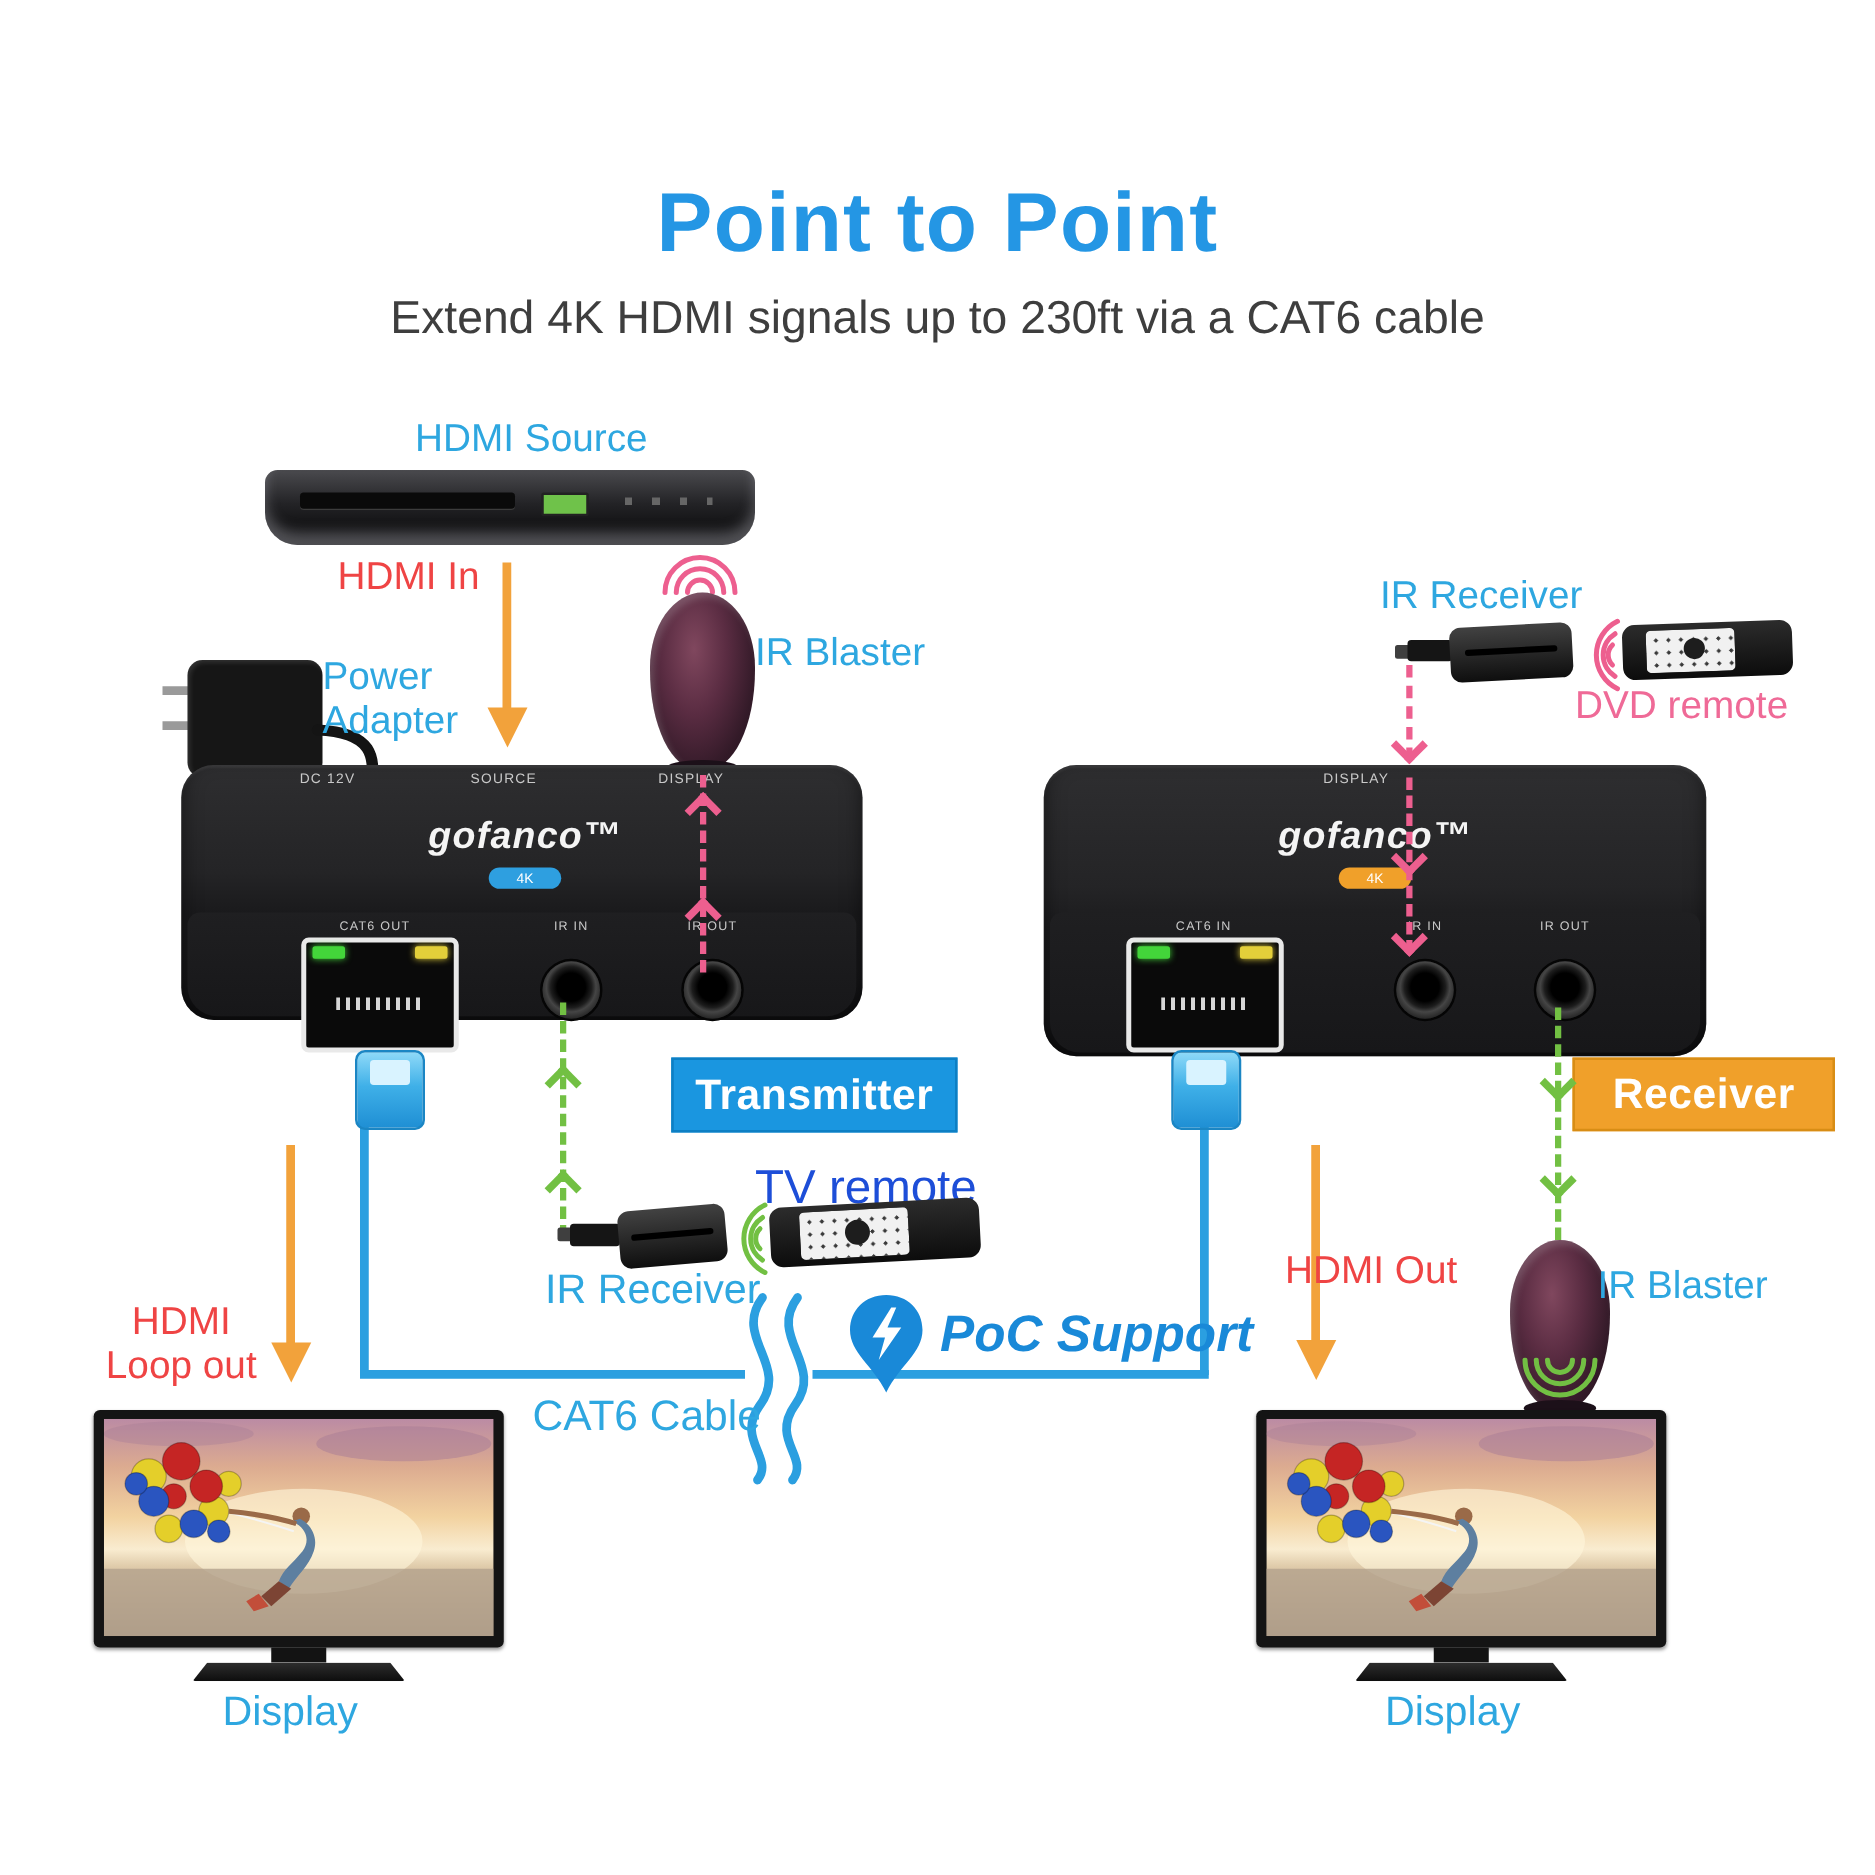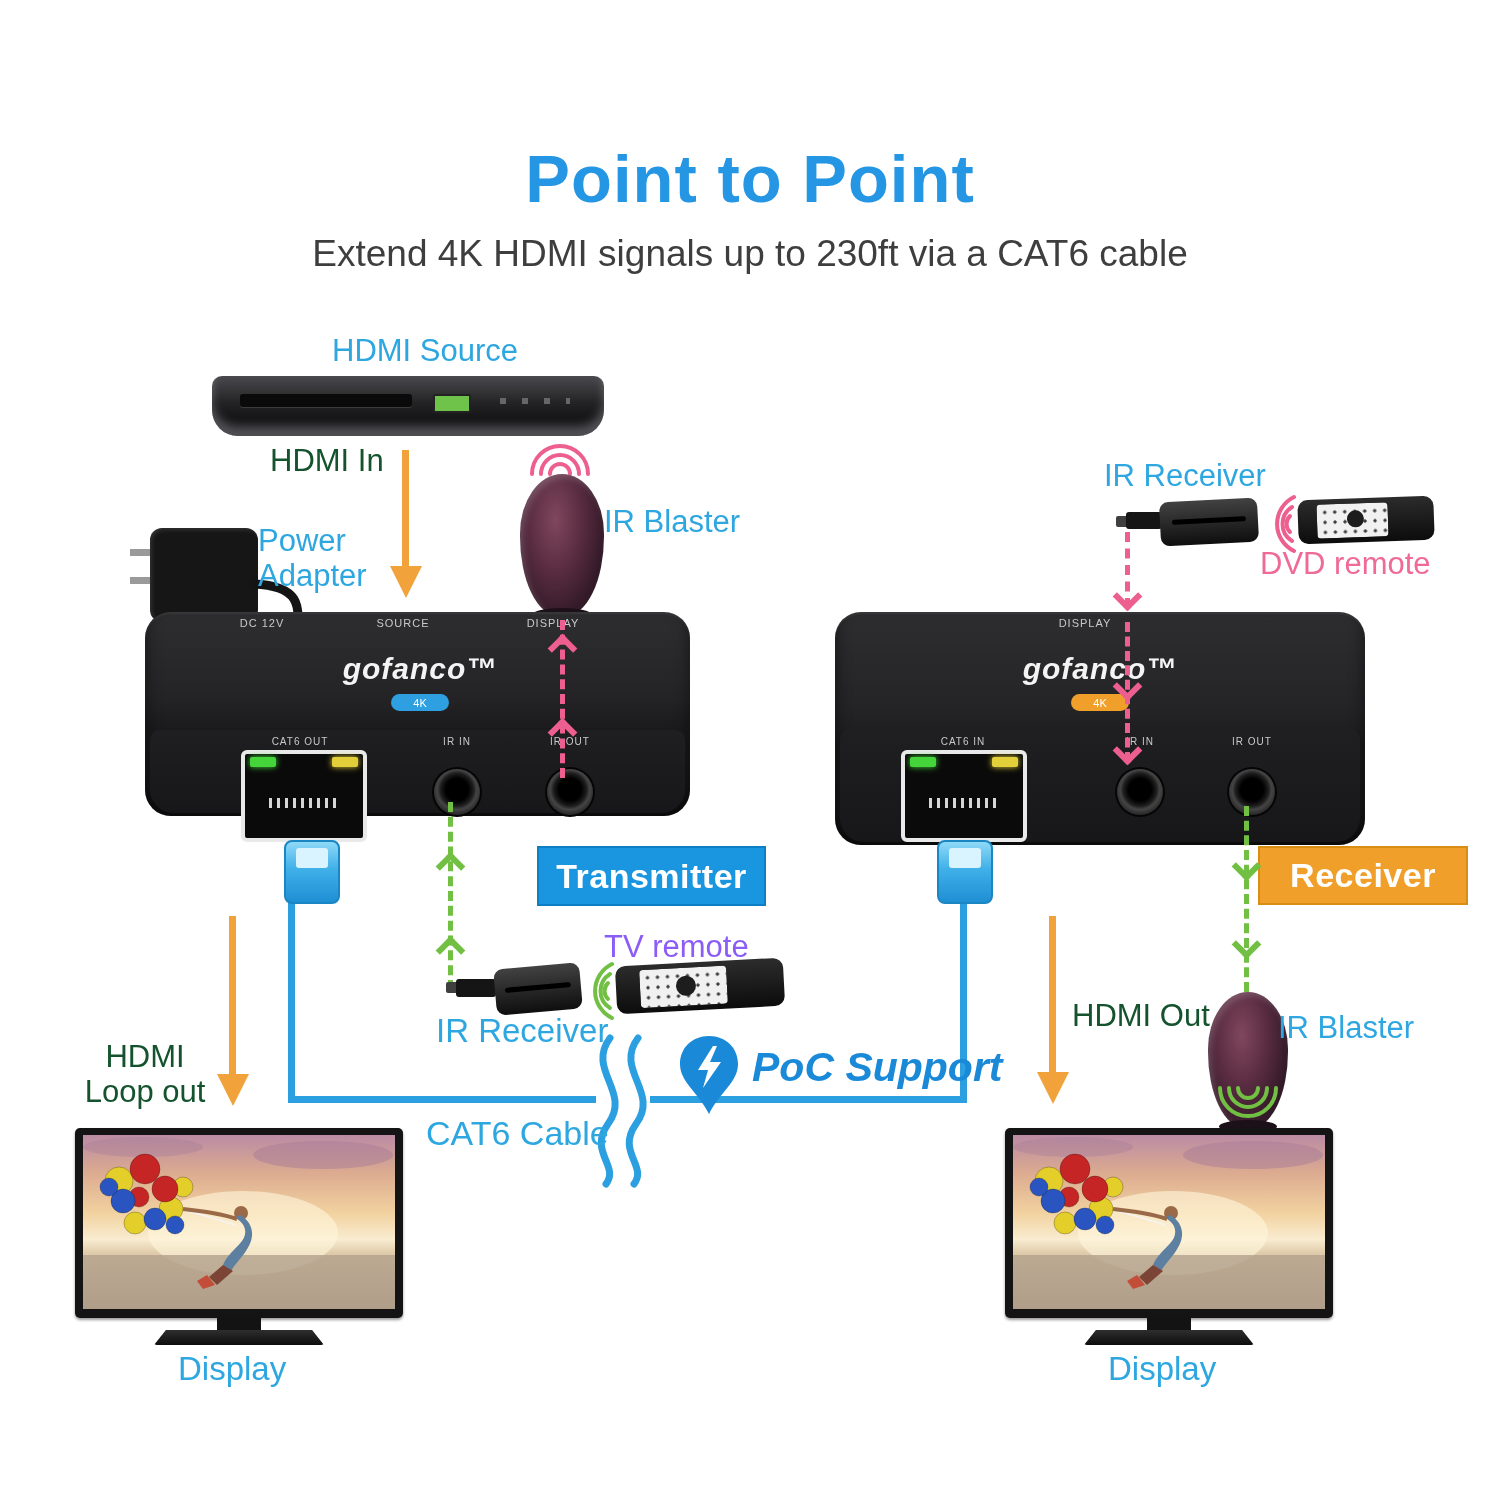--- a/index.html
+++ b/index.html
@@ -3,23 +3,23 @@
 <meta charset="utf-8">
 <style>
   html,body{margin:0;padding:0;background:#fff;}
   .canvas{position:relative;width:1500px;height:1500px;background:#fff;overflow:hidden;
           font-family:"Liberation Sans",sans-serif;}
   .abs{position:absolute;}
   
   .title{width:100%;text-align:center;font-size:67px;font-weight:600;color:#2496e4;letter-spacing:1px;}
   .subtitle{width:100%;text-align:center;font-size:37px;font-weight:400;color:#3e3e3e;}
   .lbl{font-size:31px;color:#2ea7e0;white-space:nowrap;}
-  .lbl-orange{font-size:31px;color:#14532d;white-space:nowrap;}
+  .lbl-orange{font-size:31px;color:#ef4444;white-space:nowrap;}
   .lbl-pink{font-size:31px;color:#ef6a97;white-space:nowrap;}
-  .lbl-green{font-size:31px;color:#8b5cf6;white-space:nowrap;}
+  .lbl-green{font-size:38px;color:#1d4ed8;white-space:nowrap;}
   .wrap{white-space:normal;text-align:center;line-height:1.12;}
   .poc-text{font-size:41px;font-weight:700;font-style:italic;color:#1989d8;white-space:nowrap;}
   
   .device{background:linear-gradient(180deg,#2e2e30 0%,#242426 42%,#1a1a1c 58%,#141416 100%);
           border-radius:26px;box-shadow:inset 0 -8px 16px rgba(0,0,0,.55), inset 0 2px 2px rgba(255,255,255,.08);}
   .device .face{position:absolute;left:5px;right:5px;top:118px;bottom:3px;
           background:linear-gradient(180deg,#1f1f21,#171719);border-radius:10px 10px 24px 24px;}
   .portlbl{position:absolute;transform:translateX(-50%);font-size:11px;letter-spacing:1px;color:#c9c9c9;white-space:nowrap;}
   .brand{position:absolute;transform:translateX(-50%);color:#f4f4f4;font-size:30px;font-weight:700;font-style:italic;letter-spacing:1px;}
   .brand-pill{position:absolute;transform:translateX(-50%);width:58px;height:17px;border-radius:9px;
@@ -238,21 +238,21 @@
   <div class="blaster-base" style="left:1219px;top:1120px;width:58px;height:13px;"></div>
   <svg class="abs" style="left:1212px;top:1086px;" width="72" height="40" viewBox="0 0 72 40">
     <path d="M8 2 A28 28 0 0 0 64 2" fill="none" stroke="#72c043" stroke-width="4" stroke-linecap="round"></path>
     <path d="M17 2 A19 19 0 0 0 55 2" fill="none" stroke="#72c043" stroke-width="4" stroke-linecap="round"></path>
     <path d="M26 2 A10 10 0 0 0 46 2" fill="none" stroke="#72c043" stroke-width="4" stroke-linecap="round"></path>
   </svg>
   <div class="abs lbl" style="left:1278px;top:1010px;">IR Blaster</div>
 
   <div class="shaft-orange" style="left:1049px;top:916px;height:160px;"></div>
   <div class="tri-down-orange" style="left:1037px;top:1072px;"></div>
-  <div class="abs lbl-orange" style="left:1072px;top:998px;">HDMI Out</div>
+  <div class="abs lbl-orange" style="left:1028px;top:998px;">HDMI Out</div>
 
   <div class="tv" style="left:75px;top:1128px;width:328px;height:220px;">
     <div class="bezel"></div>
     <div class="screen">
       <svg width="312" height="174" viewBox="0 0 312 174">
         <defs>
           <linearGradient id="skyL" x1="0" y1="0" x2="0" y2="1">
             <stop offset="0" stop-color="#bb8ba4"></stop>
               <stop offset="0.22" stop-color="#dcab90"></stop>
             <stop offset="0.45" stop-color="#f2d2a0"></stop>

